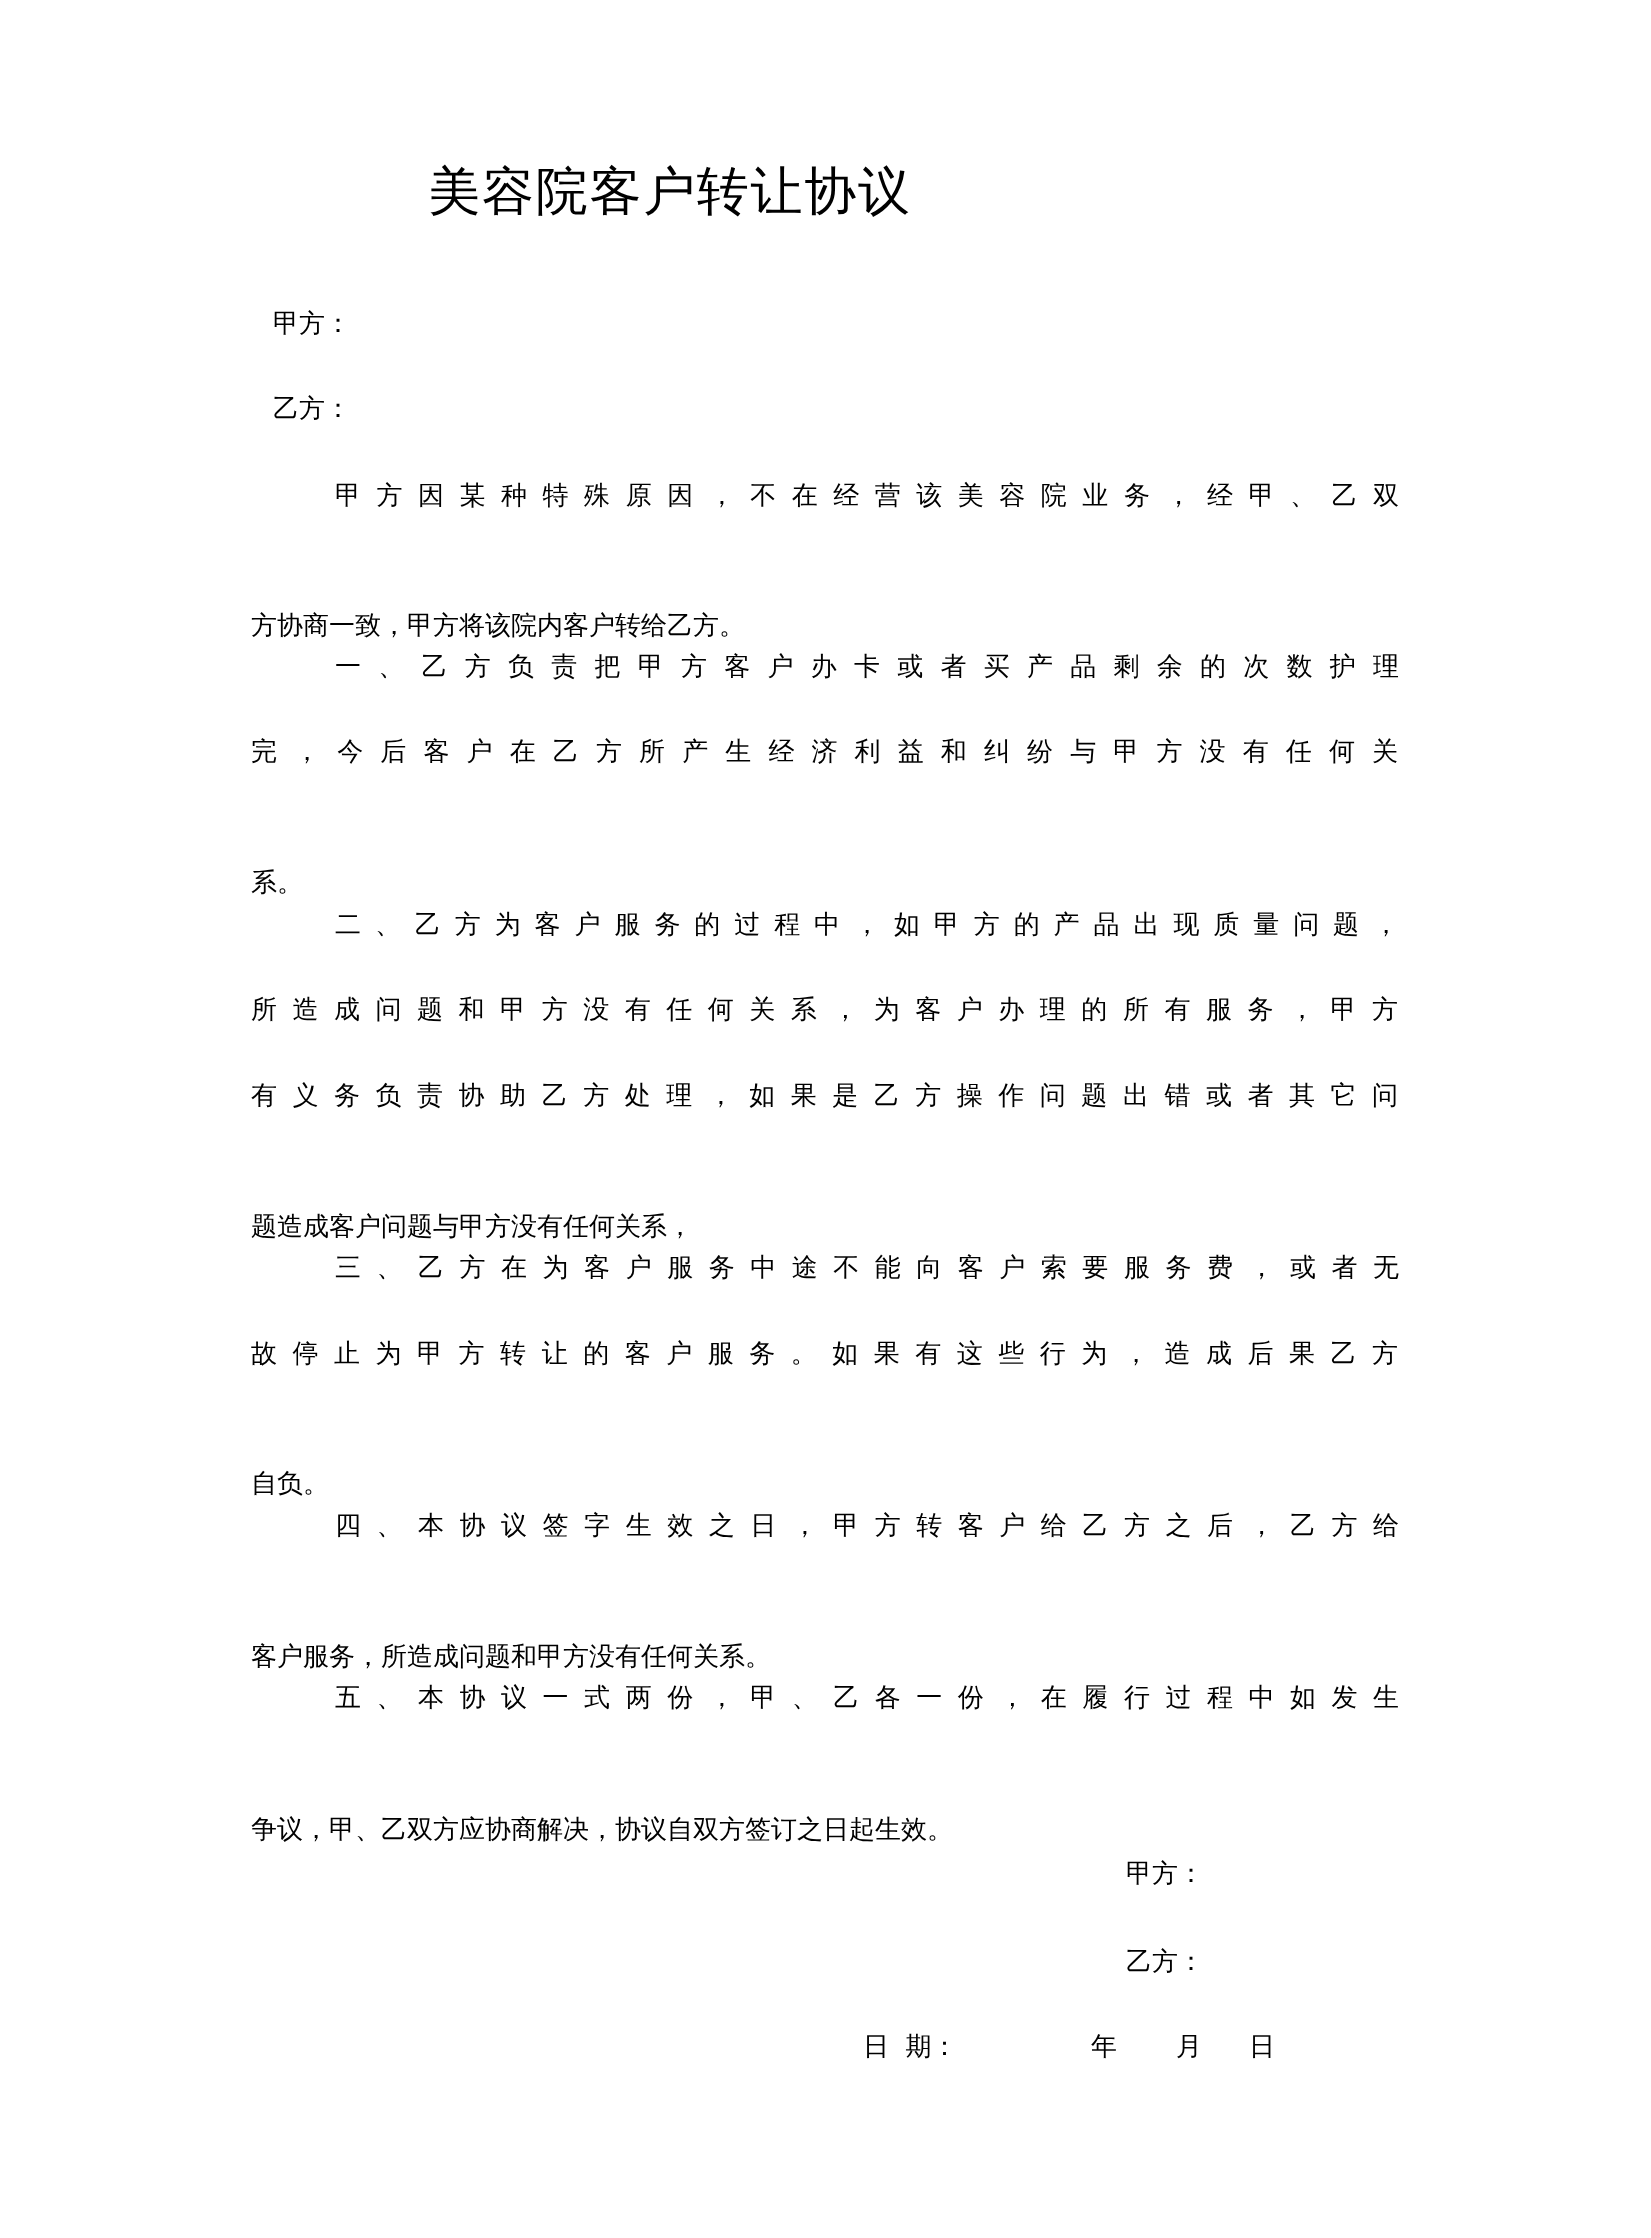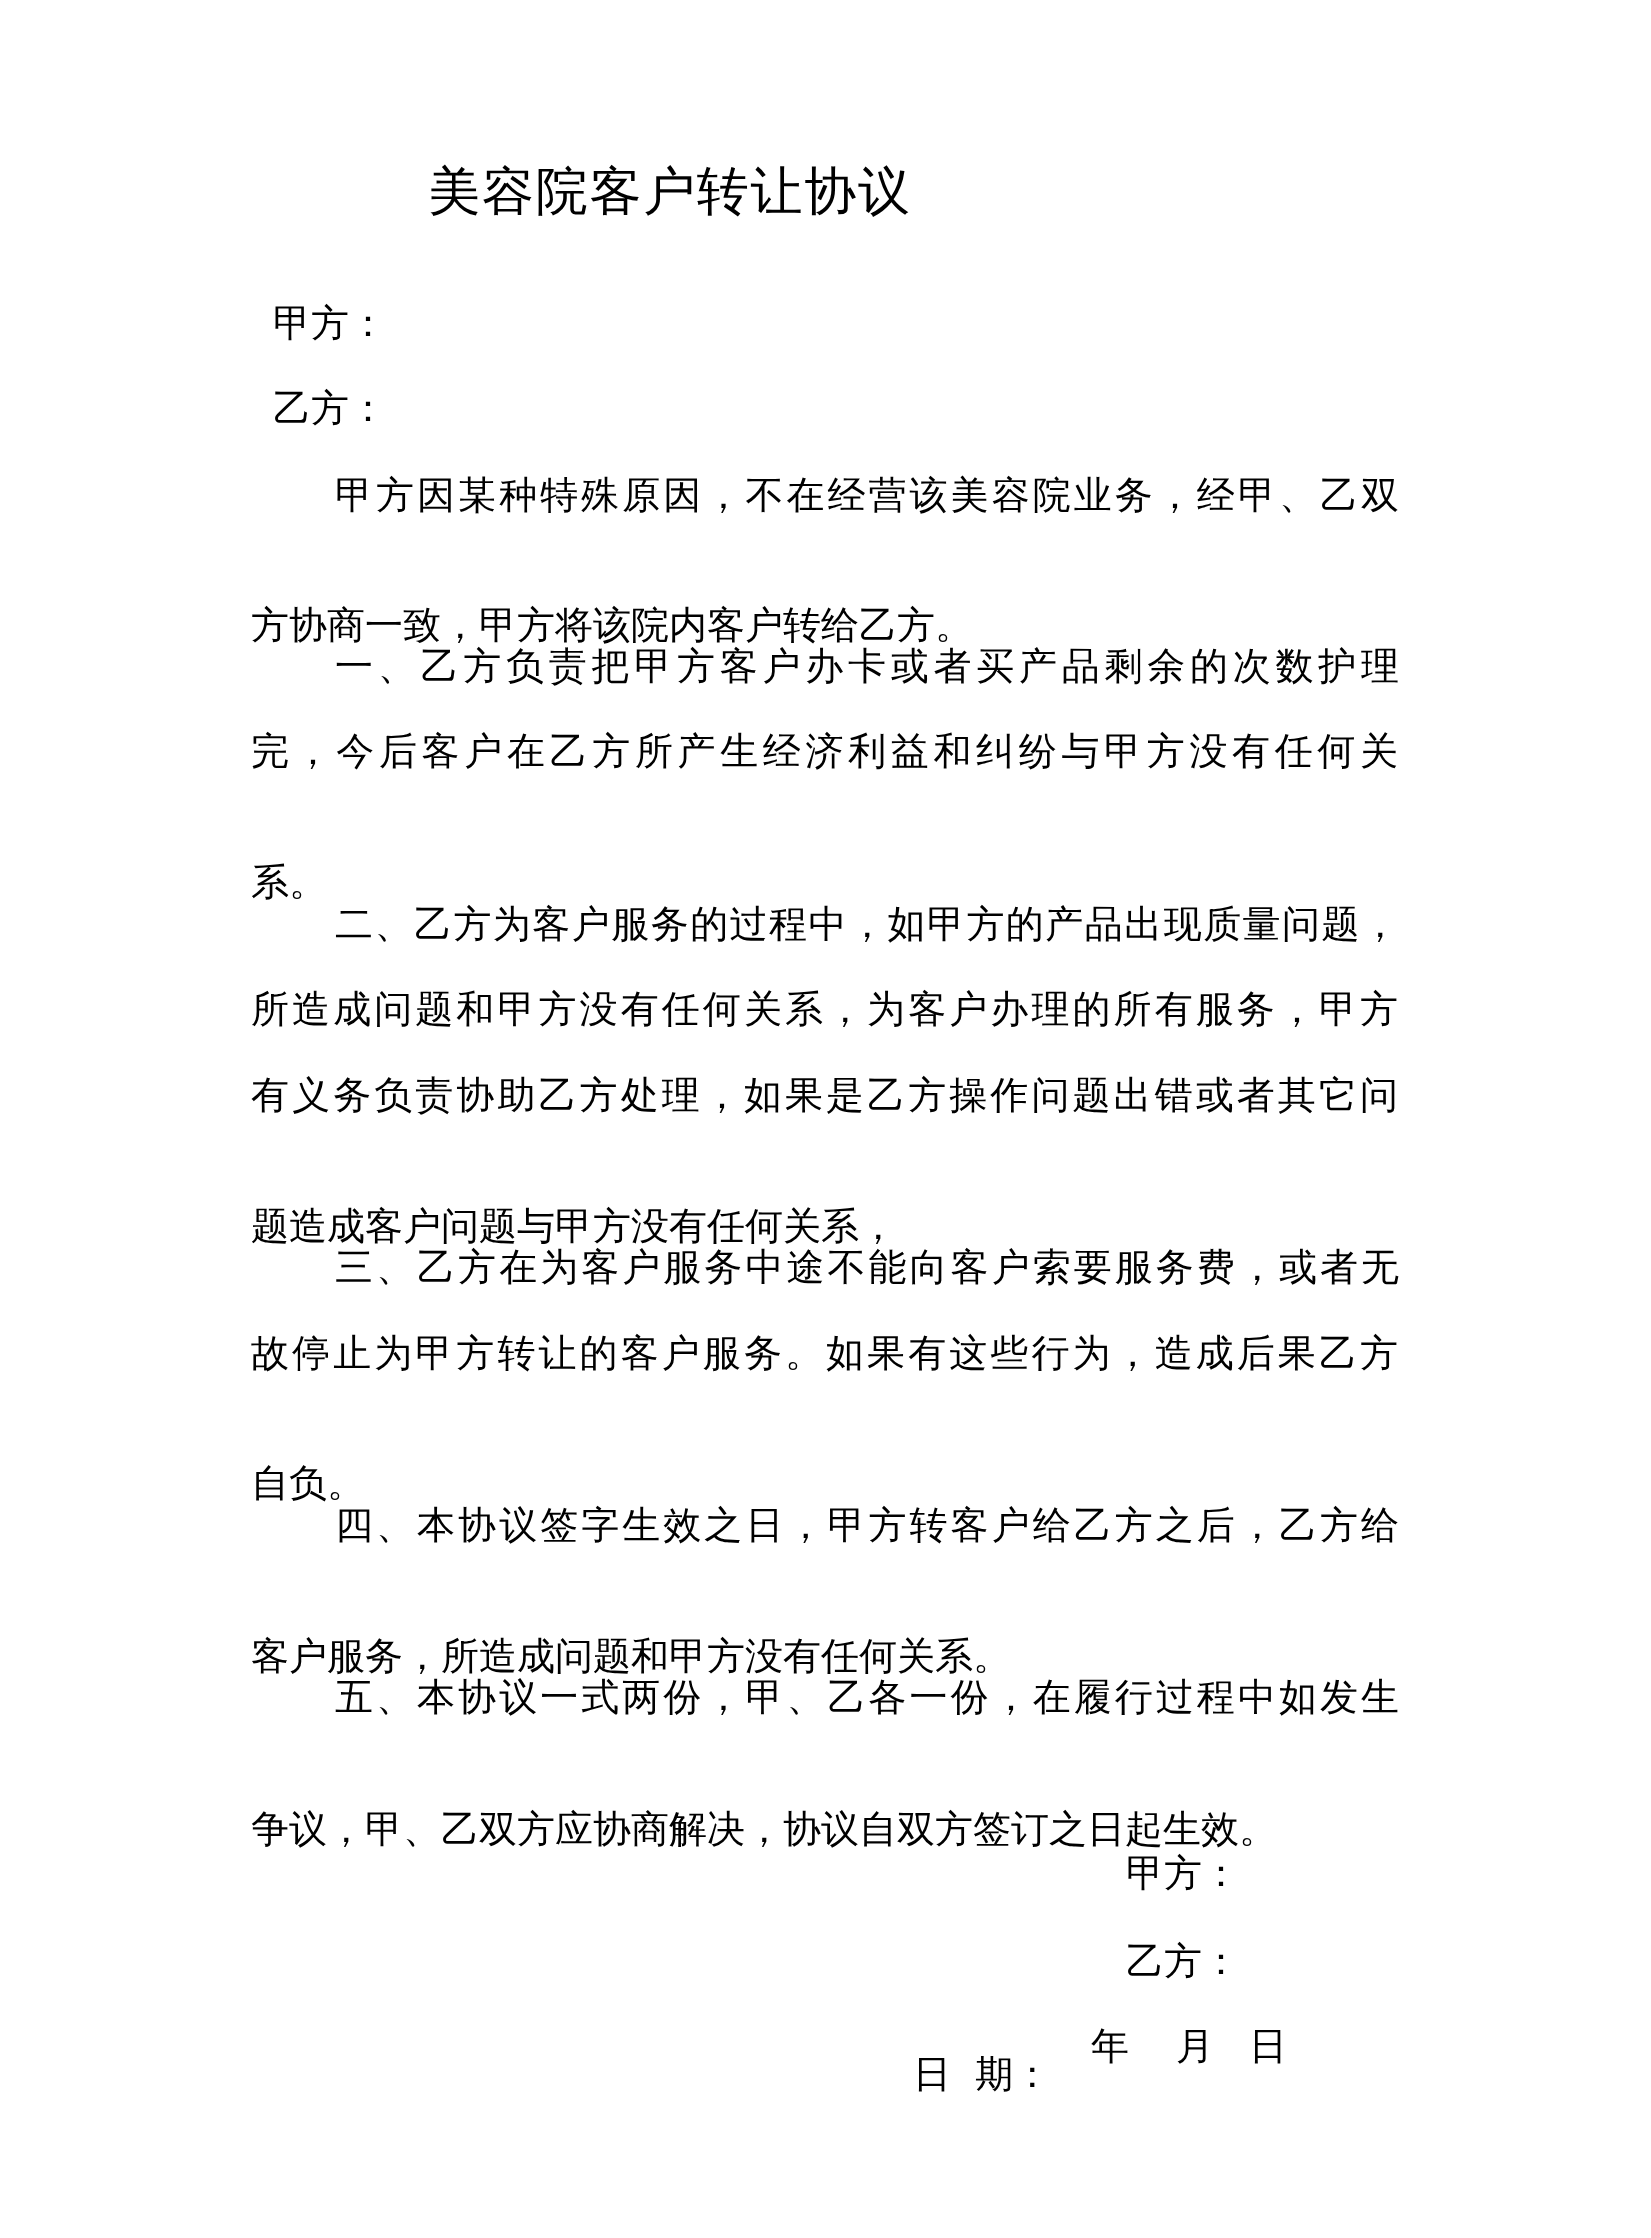--- a/index.html
+++ b/index.html
@@ -1,26 +1,26 @@
 <!DOCTYPE html>
 <html style="font-size:13.3px"><head>
 <meta charset="utf-8">
 <style>
   html, body { margin: 0; padding: 0; background: #ffffff; }
   body { width: 1652px; height: 2239px; position: relative; overflow: hidden;
          font-family: "DejaVu Serif", "Liberation Serif", serif; color: #000; }
   .title { position: absolute; left: 0; width: 1340px; top: 158px; text-align: center;
            font-size: 52px; line-height: 67px; letter-spacing: 1.7px; }
-  .line { position: absolute; font-size: 38px; line-height: 50px; white-space: pre; }
+  .line { position: absolute; font-size: 26px; line-height: 50px; white-space: pre; }
   .full { left: 251px; width: 1147px; text-align-last: justify; text-align: justify; }
   .ind { left: 335px; width: 1064px; text-align-last: justify; text-align: justify; }
   .last { left: 251px; margin-top: 45px; }
   .party { left: 273px; }
   .sig { left: 1126px; }
-  .date { left: 913px; margin-top: 28px; }
+  .date { left: 863px; }
 </style>
 </head>
 <body>
 
 <div>
   <div class="title">美容院客户转让协议</div>
 
   <div class="line party" style="top:298px">甲方：</div>
   <div class="line party" style="top:383px">乙方：</div>
 

